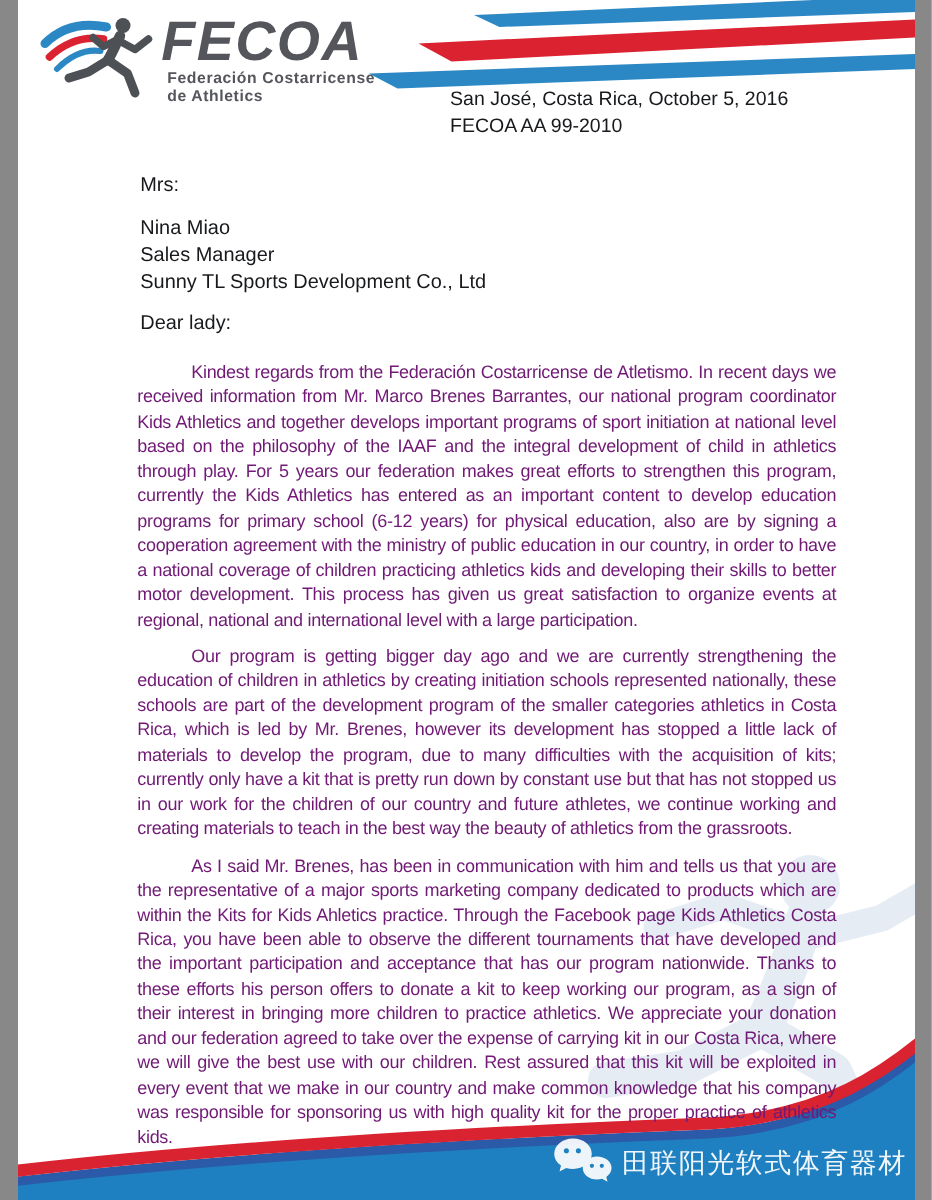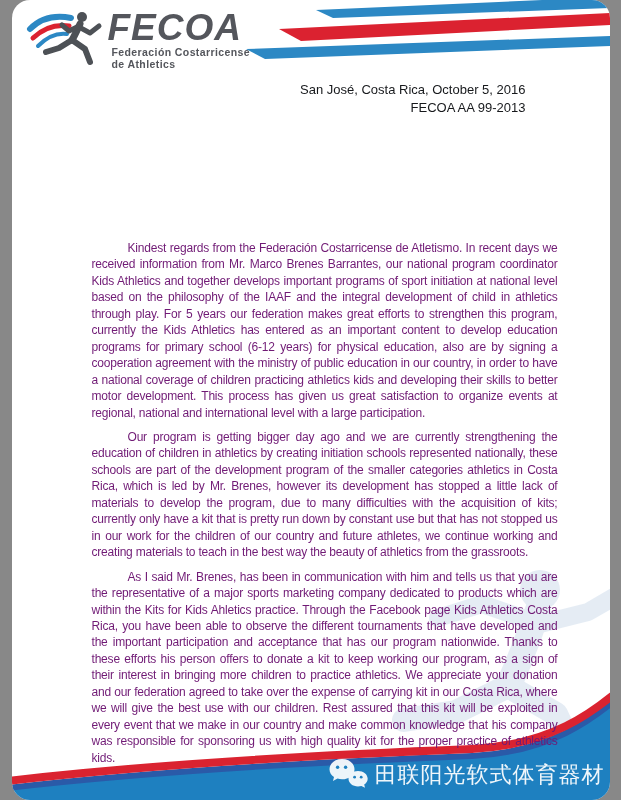--- a/index.html
+++ b/index.html
@@ -2,55 +2,54 @@
 <html><head>
 <meta charset="utf-8">
 <style>
   * { margin:0; padding:0; box-sizing:border-box; }
   html,body { background:#888; }
   .page {
     position:relative; width:598px; height:800px; margin:0 auto;
     background:#ffffff; overflow:hidden;
     font-family:"Liberation Sans","DejaVu Sans",sans-serif;
     color:#17191c;
-    border-radius:18px;
   }
   
   .logo { position:absolute; left:14px; top:8px; display:flex; align-items:flex-start; }
   .logo-glyph { width:80px; height:62px; flex:0 0 auto; }
   .logo-textcol { margin-left:2px; margin-top:2px; }
   .logo-acronym {
     font-size:37px; font-weight:800; font-style:italic; letter-spacing:1px;
     color:#54565c; line-height:36px;
   }
   .logo-sub { font-size:10.5px; font-weight:700; color:#54565c; letter-spacing:.4px; line-height:12px; margin-left:4px; }
   
   .stripes { position:absolute; top:0; right:0; width:371px; height:70px; }
   
-  .dateline { position:absolute; top:81px; right:84px; text-align:right; font-size:13px; line-height:18px; }
+  .dateline { position:absolute; top:57px; right:84px; text-align:left; font-size:13px; line-height:18px; }
   
   .recipient { position:absolute; left:82px; top:114px; font-size:13.3px; line-height:18px; }
   .recipient .gap-a { height:11px; }
   .recipient .gap-b { height:9px; }
   
   .letter-body {
     position:absolute; left:80px; top:240px; width:466px;
     font-size:12px; line-height:16.45px; letter-spacing:-0.2px;
     text-align:justify; color:#701a75;
   }
   .letter-body p { text-indent:36px; margin-bottom:8px; }
   
   .watermark { position:absolute; left:378px; top:552px; width:243px; height:230px; opacity:.45; z-index:0; }
   
   .wave { position:absolute; left:0; bottom:0; width:621px; height:145px; z-index:2; }
   
   .footer-brand {
     position:absolute; right:5px; bottom:9px; z-index:5;
     display:flex; align-items:center; gap:7px;
-    color:rgba(255,255,255,.93); font-size:22px; letter-spacing:1px;
+    color:rgba(255,255,255,.93); font-size:18px; letter-spacing:1px;
     font-weight:400;
   }
   .wechat { width:40px; height:33px; opacity:.92; }
   .letter-body, .recipient, .dateline { z-index:3; position:absolute; }
 </style>
 </head>
 <body>
 
 <div class="page">
 
@@ -87,23 +86,32 @@
   </div>
 
   <svg class="stripes" viewBox="0 0 371 70" aria-hidden="true">
     <polygon points="77,10 371,-3 371,8 94,18" fill="#2C88C4"></polygon>
     <polygon points="40,29 371,13 371,25 62,41" fill="#DB2230"></polygon>
     <polygon points="7,49 371,36 371,46 26,59" fill="#2C88C4"></polygon>
   </svg>
 
   <div class="dateline">
     <div>San José, Costa Rica, October 5, 2016</div>
-    <div>FECOA AA 99-2013</div>
+    <div>FECOA AA 99-2010</div>
   </div>
 
+  <div class="recipient">
+    <div>Mrs:</div>
+    <div class="gap-a"></div>
+    <div>Nina Miao</div>
+    <div>Sales Manager</div>
+    <div>Sunny TL Sports Development Co., Ltd</div>
+    <div class="gap-b"></div>
+    <div>Dear lady:</div>
+  </div>
 
   <div class="letter-body">
     <p>Kindest regards from the Federación Costarricense de Atletismo. In recent days we received information from Mr. Marco Brenes Barrantes, our national program coordinator Kids Athletics and together develops important programs of sport initiation at national level based on the philosophy of the IAAF and the integral development of child in athletics through play. For 5 years our federation makes great efforts to strengthen this program, currently the Kids Athletics has entered as an important content to develop education programs for primary school (6-12 years) for physical education, also are by signing a cooperation agreement with the ministry of public education in our country, in order to have a national coverage of children practicing athletics kids and developing their skills to better motor development. This process has given us great satisfaction to organize events at regional, national and international level with a large participation.</p>
     <p>Our program is getting bigger day ago and we are currently strengthening the education of children in athletics by creating initiation schools represented nationally, these schools are part of the development program of the smaller categories athletics in Costa Rica, which is led by Mr. Brenes, however its development has stopped a little lack of materials to develop the program, due to many difficulties with the acquisition of kits; currently only have a kit that is pretty run down by constant use but that has not stopped us in our work for the children of our country and future athletes, we continue working and creating materials to teach in the best way the beauty of athletics from the grassroots.</p>
     <p>As I said Mr. Brenes, has been in communication with him and tells us that you are the representative of a major sports marketing company dedicated to products which are within the Kits for Kids Ahletics practice. Through the Facebook page Kids Athletics Costa Rica, you have been able to observe the different tournaments that have developed and the important participation and acceptance that has our program nationwide. Thanks to these efforts his person offers to donate a kit to keep working our program, as a sign of their interest in bringing more children to practice athletics. We appreciate your donation and our federation agreed to take over the expense of carrying kit in our Costa Rica, where we will give the best use with our children. Rest assured that this kit will be exploited in every event that we make in our country and make common knowledge that his company was responsible for sponsoring us with high quality kit for the proper practice of athletics kids.</p>
   </div>
 
   <svg class="wave" viewBox="0 0 621 145" preserveAspectRatio="none" aria-hidden="true">
     <path d="M-5,133 C150,115 330,106 460,101 C535,97 580,69 626,25 L626,150 L-5,150 Z" fill="#1E80C0"></path>
     <path d="M-5,133 C150,115 330,106 460,101 C535,97 580,69 626,25" fill="none" stroke="#2A5AA8" stroke-width="6"></path>

